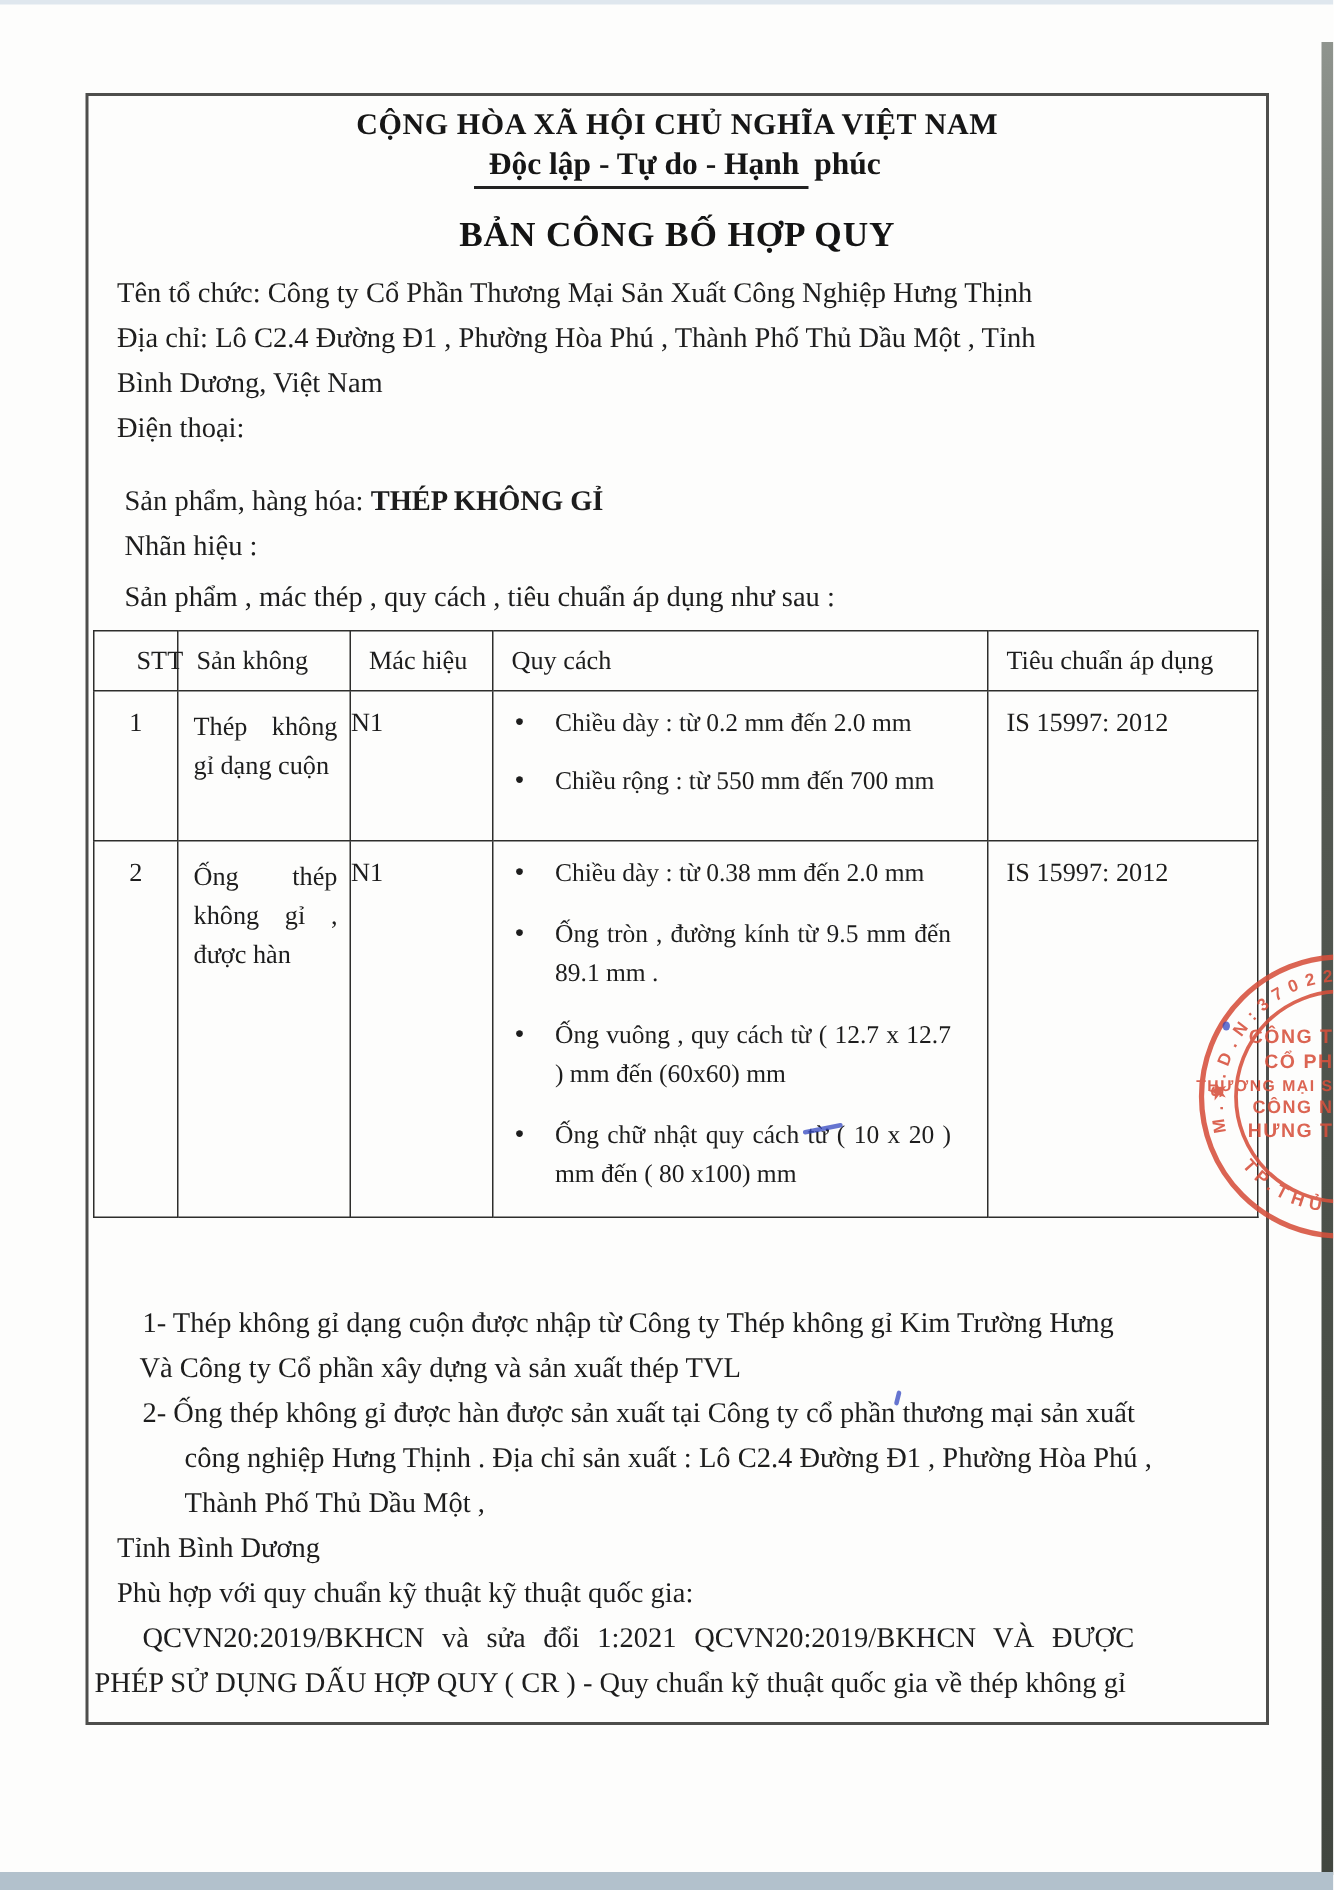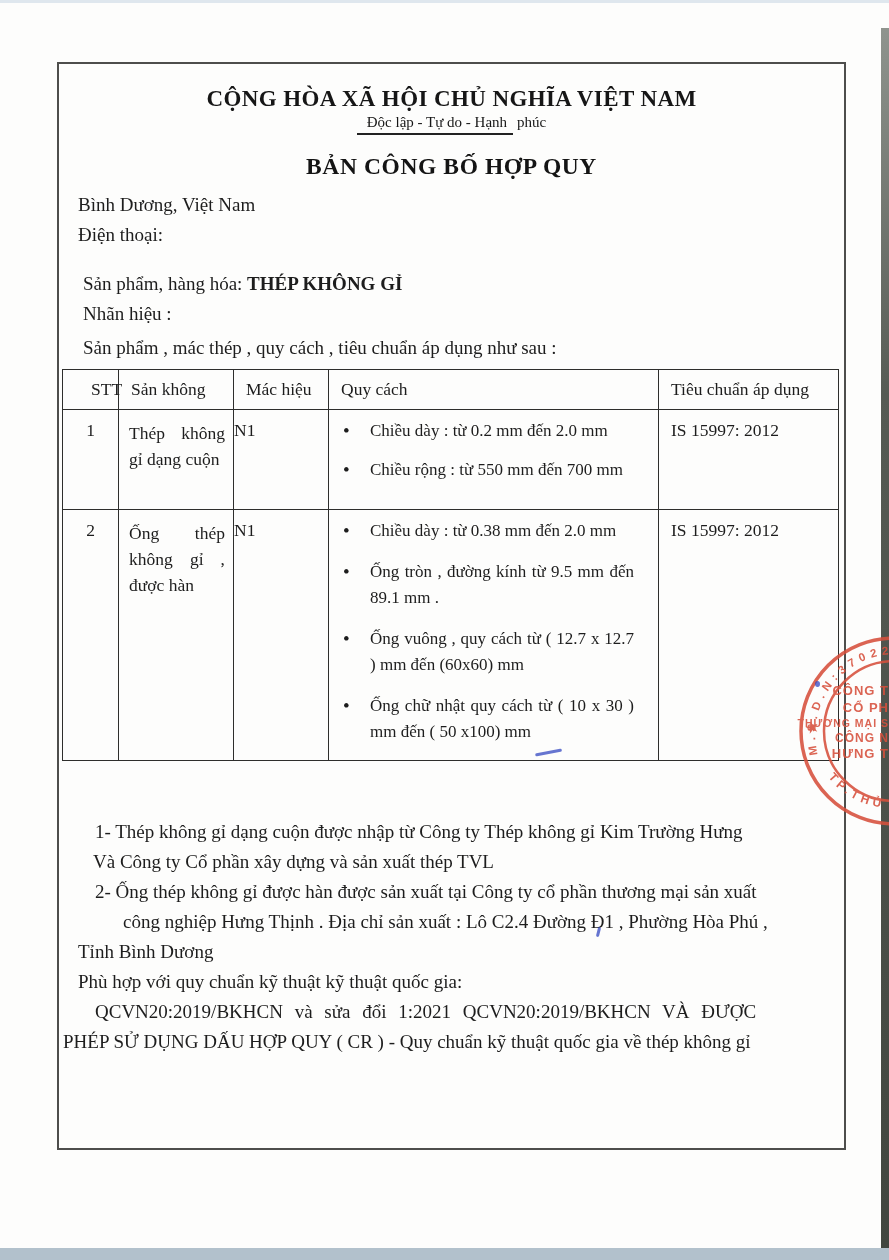--- a/index.html
+++ b/index.html
@@ -11,22 +11,22 @@
   
   .edge-top { position:absolute; left:0; top:0; width:889px; height:3px; background:#dfe7ee; }
   .edge-right { position:absolute; left:881px; top:28px; width:8px; height:1222px;
                 background:linear-gradient(180deg,#8f948e 0%, #565b54 30%, #41463f 100%); }
   .edge-bottom { position:absolute; left:0; top:1248px; width:889px; height:12px; background:#b2c1cc; }
 
   
   .frame { position:absolute; left:57px; top:62px; width:789px; height:1088px;
            border:2px solid #4e4e4c; background:transparent; }
 
-  .nat-title { margin-top:22px; text-align:center; font-size:23px; font-weight:bold; letter-spacing:.4px; color:#161616; }
-  .motto { margin-top:2px; text-align:center; font-size:15px; font-weight:normal; color:#161616; }
+  .nat-title { margin-top:8px; text-align:center; font-size:20px; font-weight:bold; letter-spacing:.4px; color:#161616; }
+  .motto { margin-top:2px; text-align:center; font-size:21px; font-weight:bold; color:#161616; }
   .motto-u { display:inline-block; border-bottom:2.5px solid #222; padding:0 6px 2px 10px; }
   .motto-tail { margin-left:4px; }
   .doc-title { margin-top:18px; text-align:center; font-size:23.5px; font-weight:bold; letter-spacing:.6px; color:#141414; }
   .doc-no { margin-top:8px; text-align:center; font-size:19px; }
 
   .info { margin-top:10px; }
   p.ln { font-size:19px; line-height:30px; margin-left:19px; margin-right:14px; }
   p.ln.ind { margin-left:24px; }
   p.ln.mt6 { margin-top:19px; }
   p.ln.mt4 { margin-top:4px; }
@@ -81,20 +81,22 @@
   <div class="edge-bottom"></div>
 
   <div class="frame">
 
     <div class="nat-title">CỘNG HÒA XÃ HỘI CHỦ NGHĨA VIỆT NAM</div>
     <div class="motto"><span class="motto-u">Độc lập - Tự do - Hạnh</span><span class="motto-tail">phúc</span></div>
 
     <div class="doc-title">BẢN CÔNG BỐ HỢP QUY</div>
 
     <div class="info">
+      <p class="ln">Tên tổ chức: Công ty Cổ Phần Thương Mại Sản Xuất Công Nghiệp Hưng Thịnh</p>
+      <p class="ln">Địa chỉ: Lô C2.4 Đường Đ1 , Phường Hòa Phú , Thành Phố Thủ Dầu Một , Tỉnh</p>
       <p class="ln">Bình Dương, Việt Nam</p>
       <p class="ln">Điện thoại:</p>
       <p class="ln ind mt6"><span>Sản phẩm, hàng hóa: </span><span class="bold">THÉP KHÔNG GỈ</span></p>
       <p class="ln ind">Nhãn hiệu :</p>
       <p class="ln ind mt4">Sản phẩm , mác thép , quy cách , tiêu chuẩn áp dụng như sau :</p>
     </div>
 
     <table class="spec">
       <colgroup>
           <col style="width:56px">
@@ -139,33 +141,34 @@
           <div class="qc-item">
                 <span class="blt">•</span>
                 <span class="qc-text">Ống tròn , đường kính từ 9.5 mm đến 89.1 mm .</span>
               </div>
           <div class="qc-item">
                 <span class="blt">•</span>
                 <span class="qc-text">Ống vuông , quy cách từ ( 12.7 x 12.7 ) mm đến (60x60) mm</span>
               </div>
           <div class="qc-item">
                 <span class="blt">•</span>
-                <span class="qc-text">Ống chữ nhật quy cách từ ( 10 x 30 ) mm đến ( 50 x100) mm</span>
+                <span class="qc-text">Ống chữ nhật quy cách từ ( 10 x 20 ) mm đến ( 80 x100) mm</span>
               </div>
         </td>
         <td class="cell-tc">IS 15997: 2012</td>
       </tr>
     </tbody>
       </table>
 
     <div class="notes">
       <p class="ml36">1-  Thép không gỉ dạng cuộn được nhập từ Công ty Thép không gỉ Kim Trường Hưng</p>
       <p class="ml34">Và Công ty Cổ phần xây dựng và sản xuất thép TVL</p>
       <p class="ml36 just">2-  Ống thép không gỉ được hàn được sản xuất tại Công ty cổ phần thương mại sản xuất</p>
       <p class="ml64">công nghiệp Hưng Thịnh . Địa chỉ sản xuất : Lô C2.4 Đường Đ1 , Phường Hòa Phú ,</p>
+      <p class="ml64">Thành Phố Thủ Dầu Một ,</p>
       <p class="ml19">Tỉnh Bình Dương</p>
       <p class="ml19">Phù hợp với quy chuẩn kỹ thuật kỹ thuật quốc gia:</p>
       <p class="ml36 wspace">QCVN20:2019/BKHCN và sửa đổi 1:2021 QCVN20:2019/BKHCN VÀ ĐƯỢC</p>
       <p class="ml4">PHÉP SỬ DỤNG DẤU HỢP QUY ( CR ) -  Quy chuẩn kỹ thuật quốc gia về thép không gỉ</p>
     </div>
 
   </div>
 
   <svg class="stamp-svg" viewBox="0 0 109 224" xmlns="http://www.w3.org/2000/svg">
     <circle cx="114" cy="111" r="93" fill="none" stroke="#d7503c" stroke-width="3.5"></circle>

